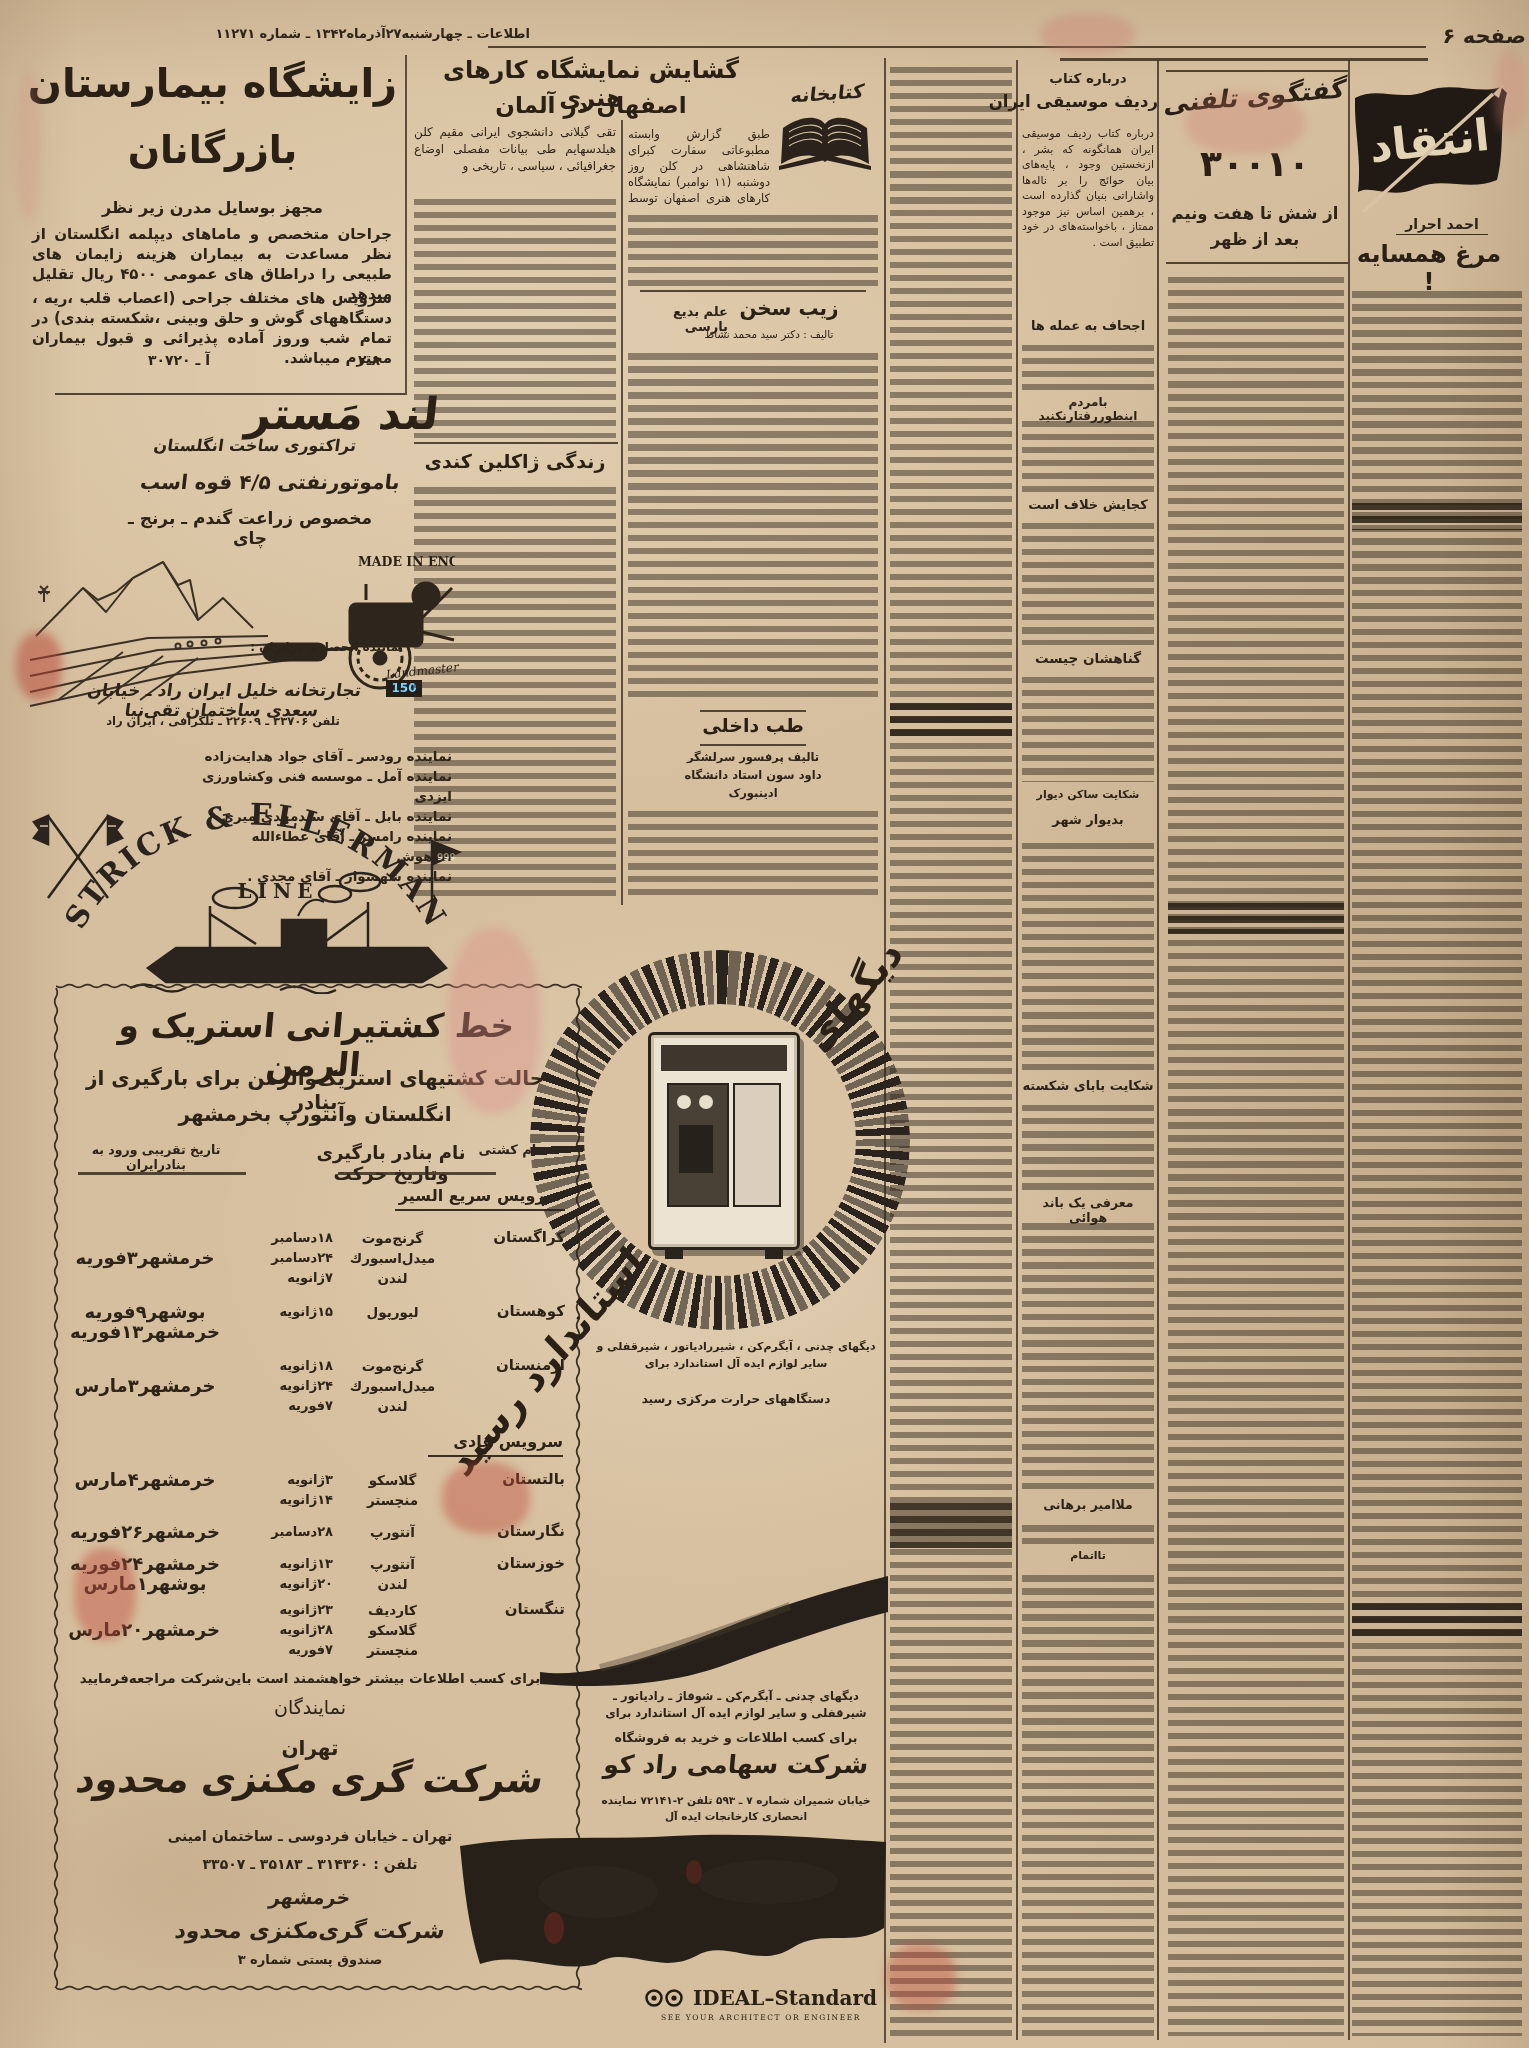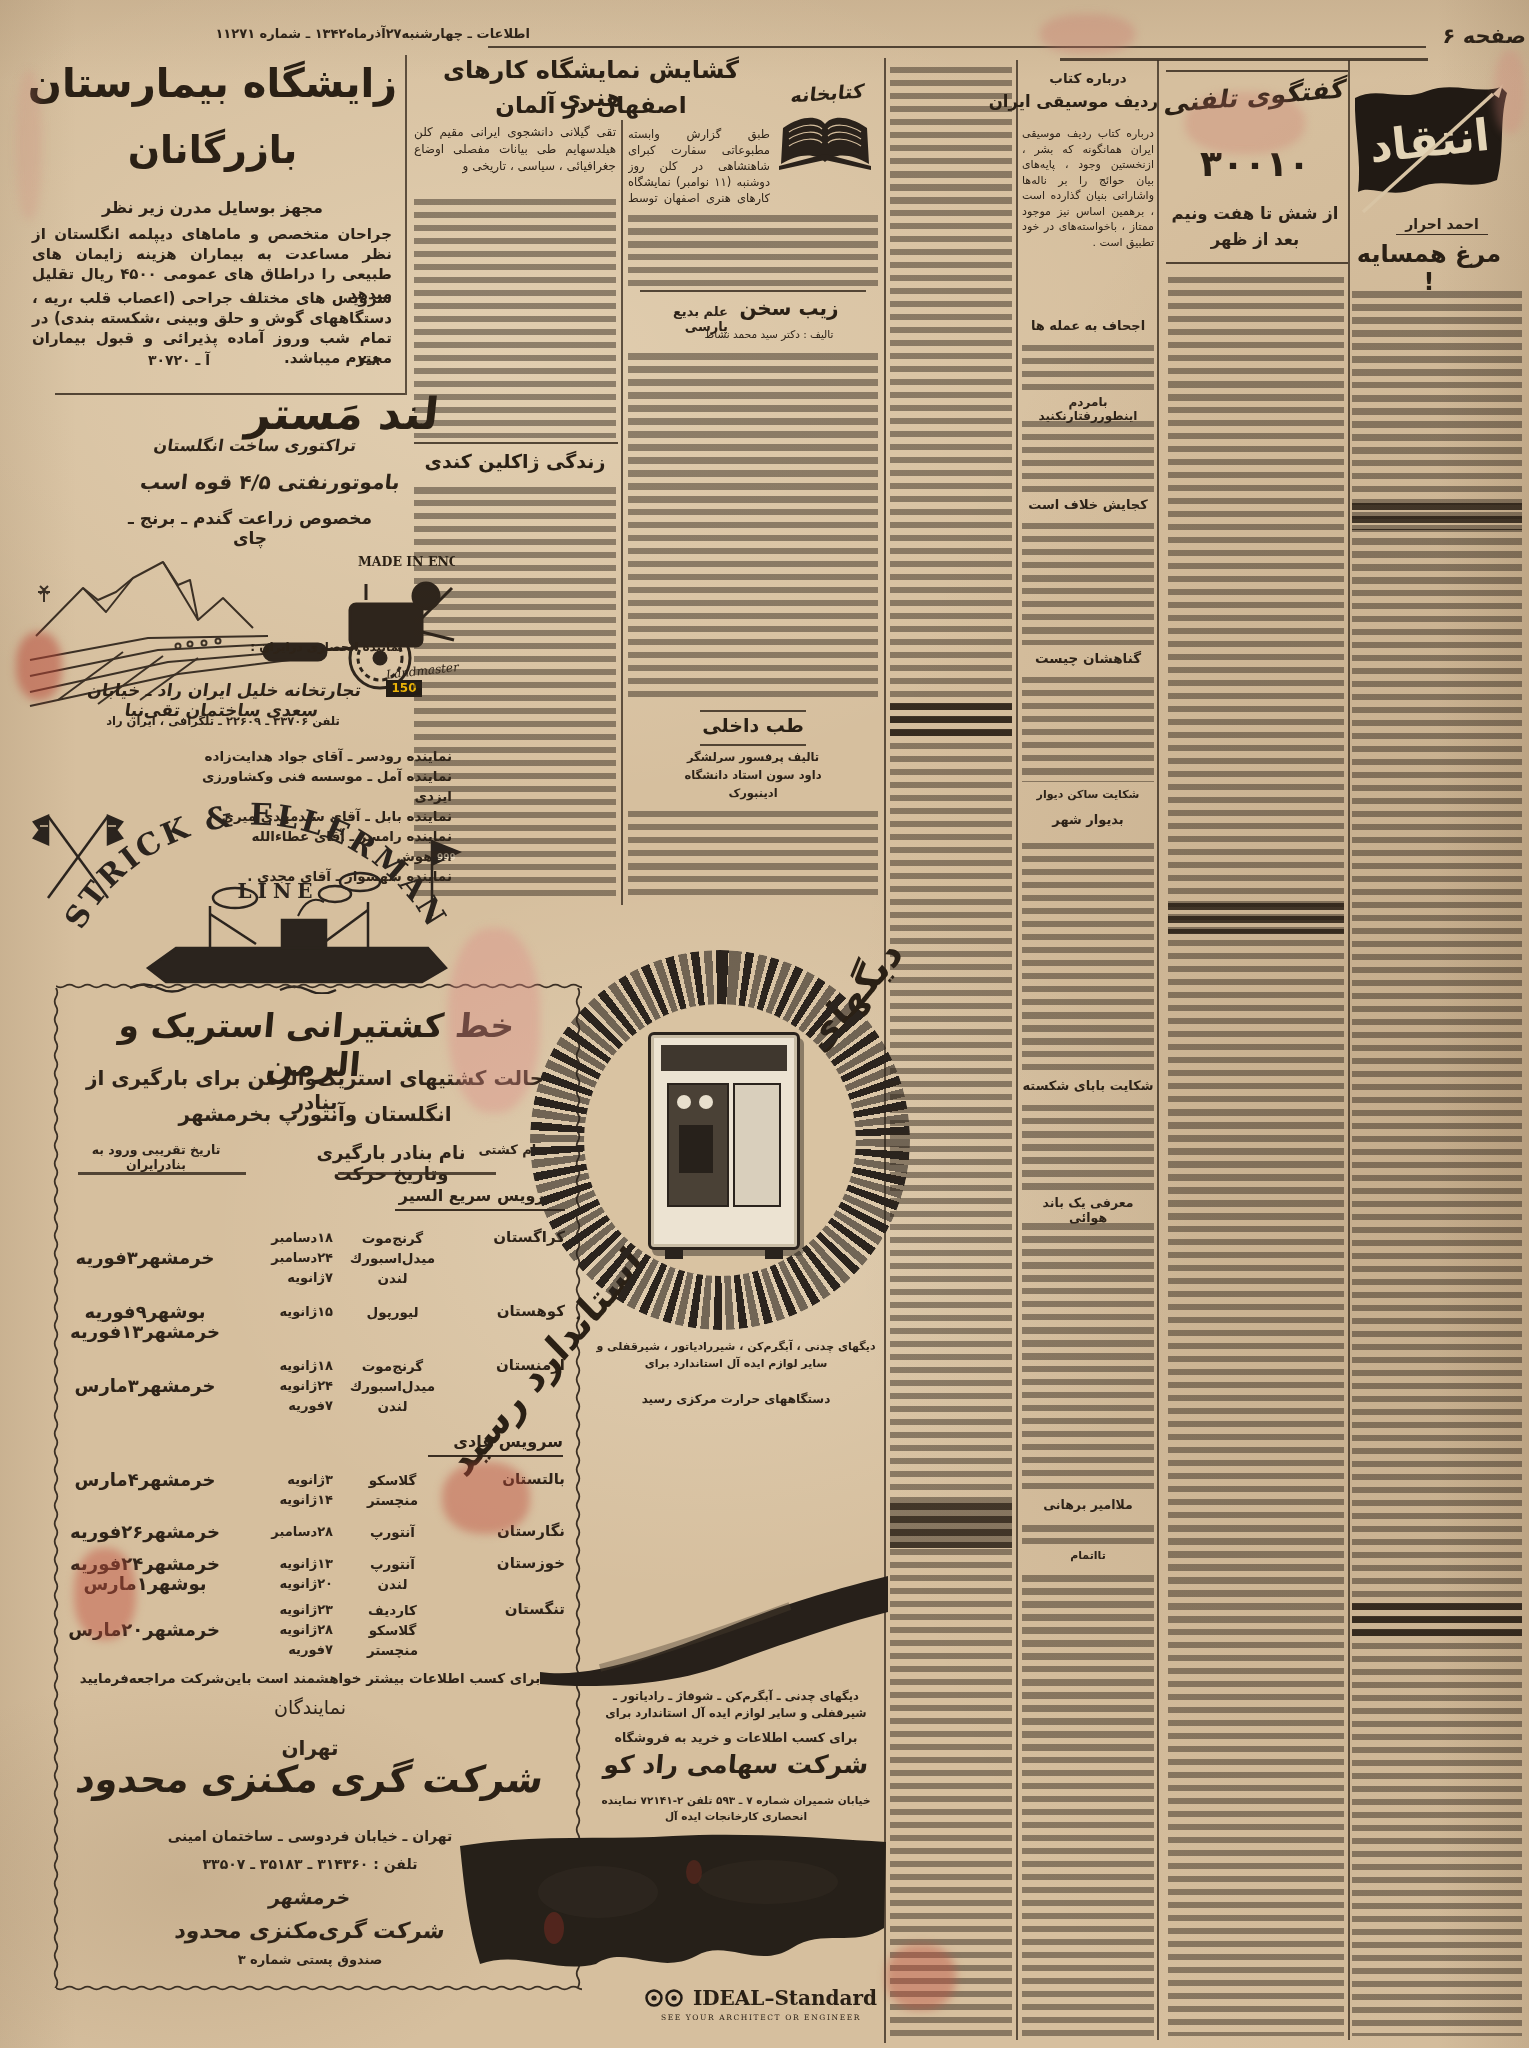--- a/index.html
+++ b/index.html
@@ -101,21 +101,21 @@
       <line x1="330" y1="108" x2="252" y2="112"></line>
       <rect x="236" y="104" width="62" height="16" rx="8" fill="#2e251c"></rect>
       <line x1="338" y1="60" x2="338" y2="44"></line>
     </g>
     <text x="330" y="26" font-family="DejaVu Serif,serif" font-size="12.5" font-weight="bold" fill="#2a2015" text-anchor="start">MADE IN ENGLAND</text>
   </svg>
 
   <div class="abs fa b" style="left:238px;top:640px;width:165px;font-size:12px;">نماینده انحصاری درایران :</div>
   <div class="abs en" style="left:386px;top:664px;width:70px;">
     <div class="serif" style="font-style:italic;font-size:12px;transform:rotate(-6deg);">Landmaster</div>
-    <div style="margin-top:2px;width:36px;height:17px;background:#241d15;color:#eab308;font-size:12px;font-weight:bold;text-align:center;line-height:17px;">150</div>
+    <div style="margin-top:2px;width:36px;height:17px;background:#241d15;color:#7dd3fc;font-size:12px;font-weight:bold;text-align:center;line-height:17px;">150</div>
   </div>
   <div class="abs fa b ctr" style="left:58px;top:680px;width:330px;font-size:17px;transform:skewX(-8deg);">تجارتخانه خلیل ایران راد ـ خیابان سعدی ساختمان تقی‌نیا</div>
   <div class="abs fa b ctr" style="left:88px;top:714px;width:270px;font-size:11.5px;">تلفن ۳۳۷۰۶ ـ ۲۲۶۰۹ ـ تلگرافی ، ایران راد</div>
   <div class="abs fa" style="left:200px;top:746px;width:252px;font-size:13.5px;font-weight:bold;line-height:20px;text-align:right;">
     <div>نماینده رودسر ـ آقای جواد هدایت‌زاده</div>
     <div>نماینده آمل ـ موسسه فنی وکشاورزی ایزدی</div>
     <div>نماینده بابل ـ آقای سیدمهدی میری</div>
     <div>نماینده رامسر ـ آقای عطاءالله آذرهوش</div>
     <div>نماینده شهسوار ـ آقای مجدی .</div>
   </div>

